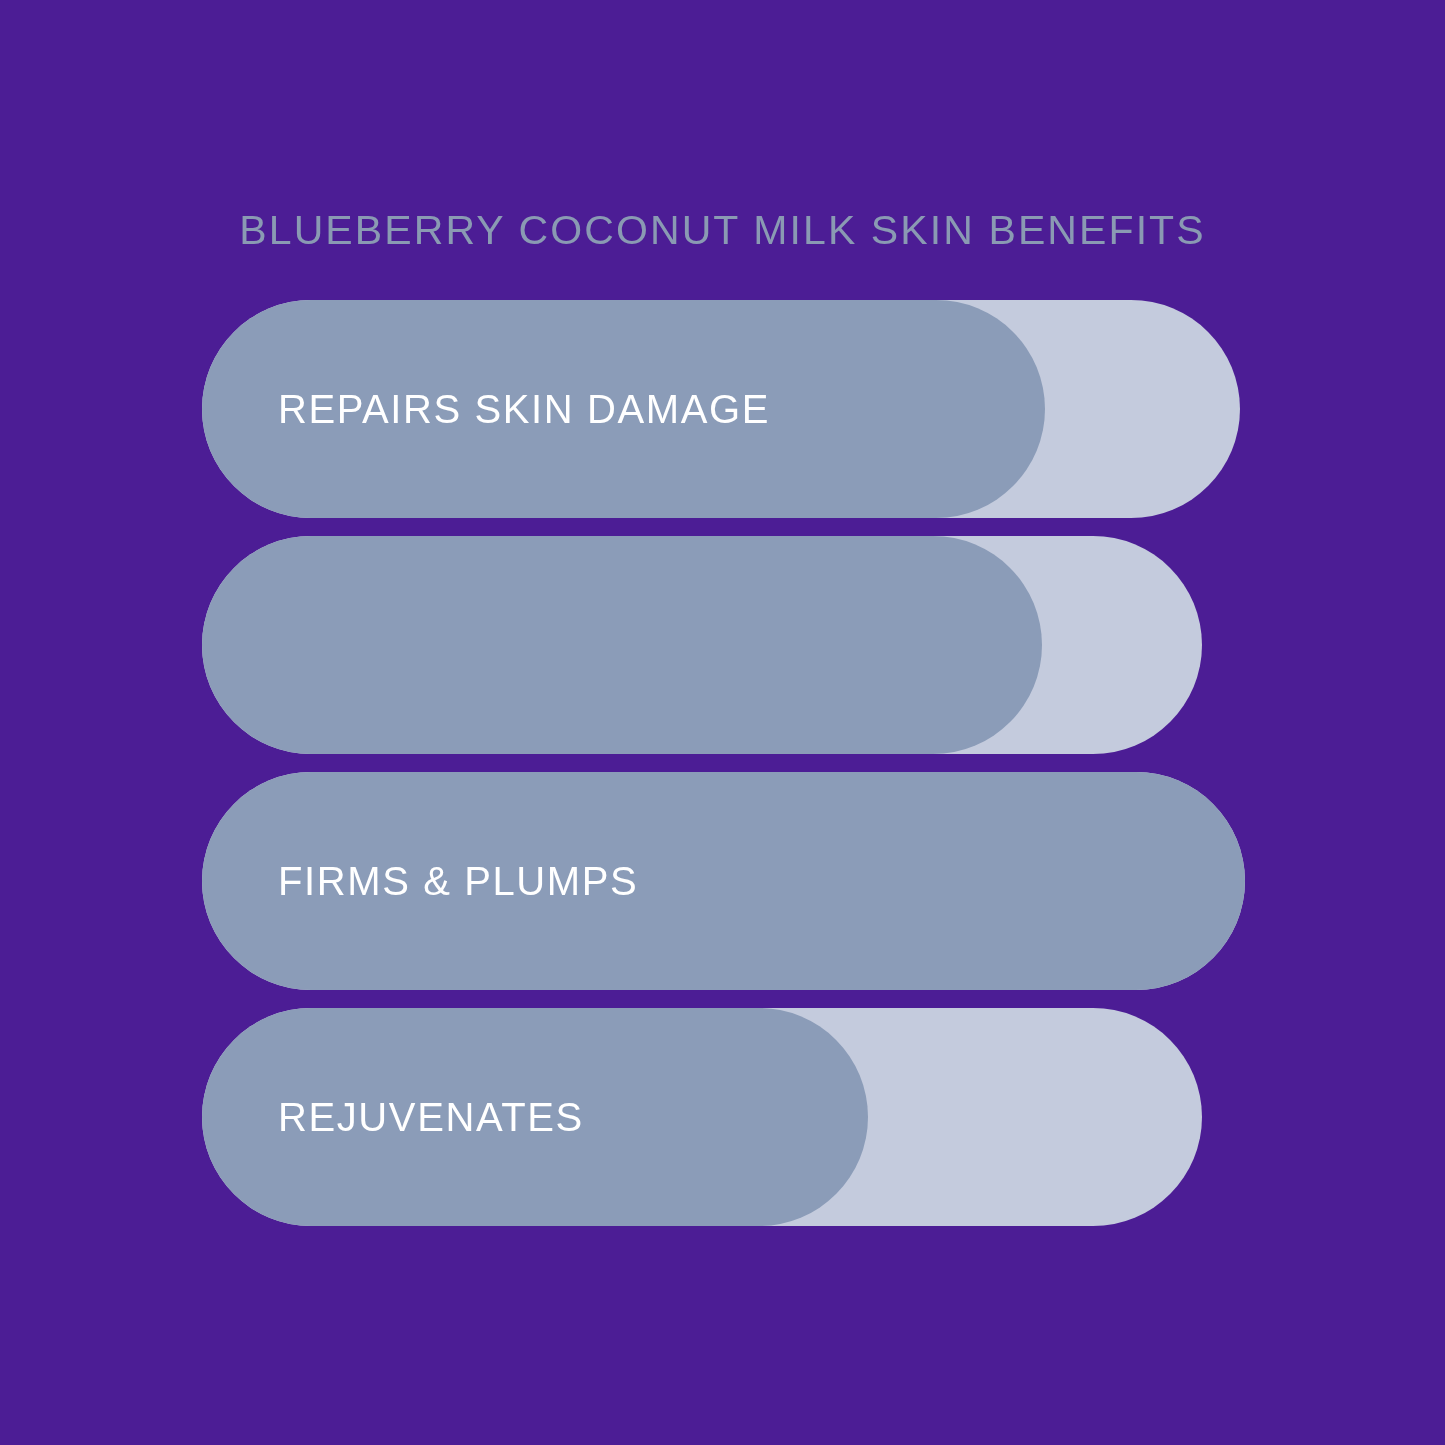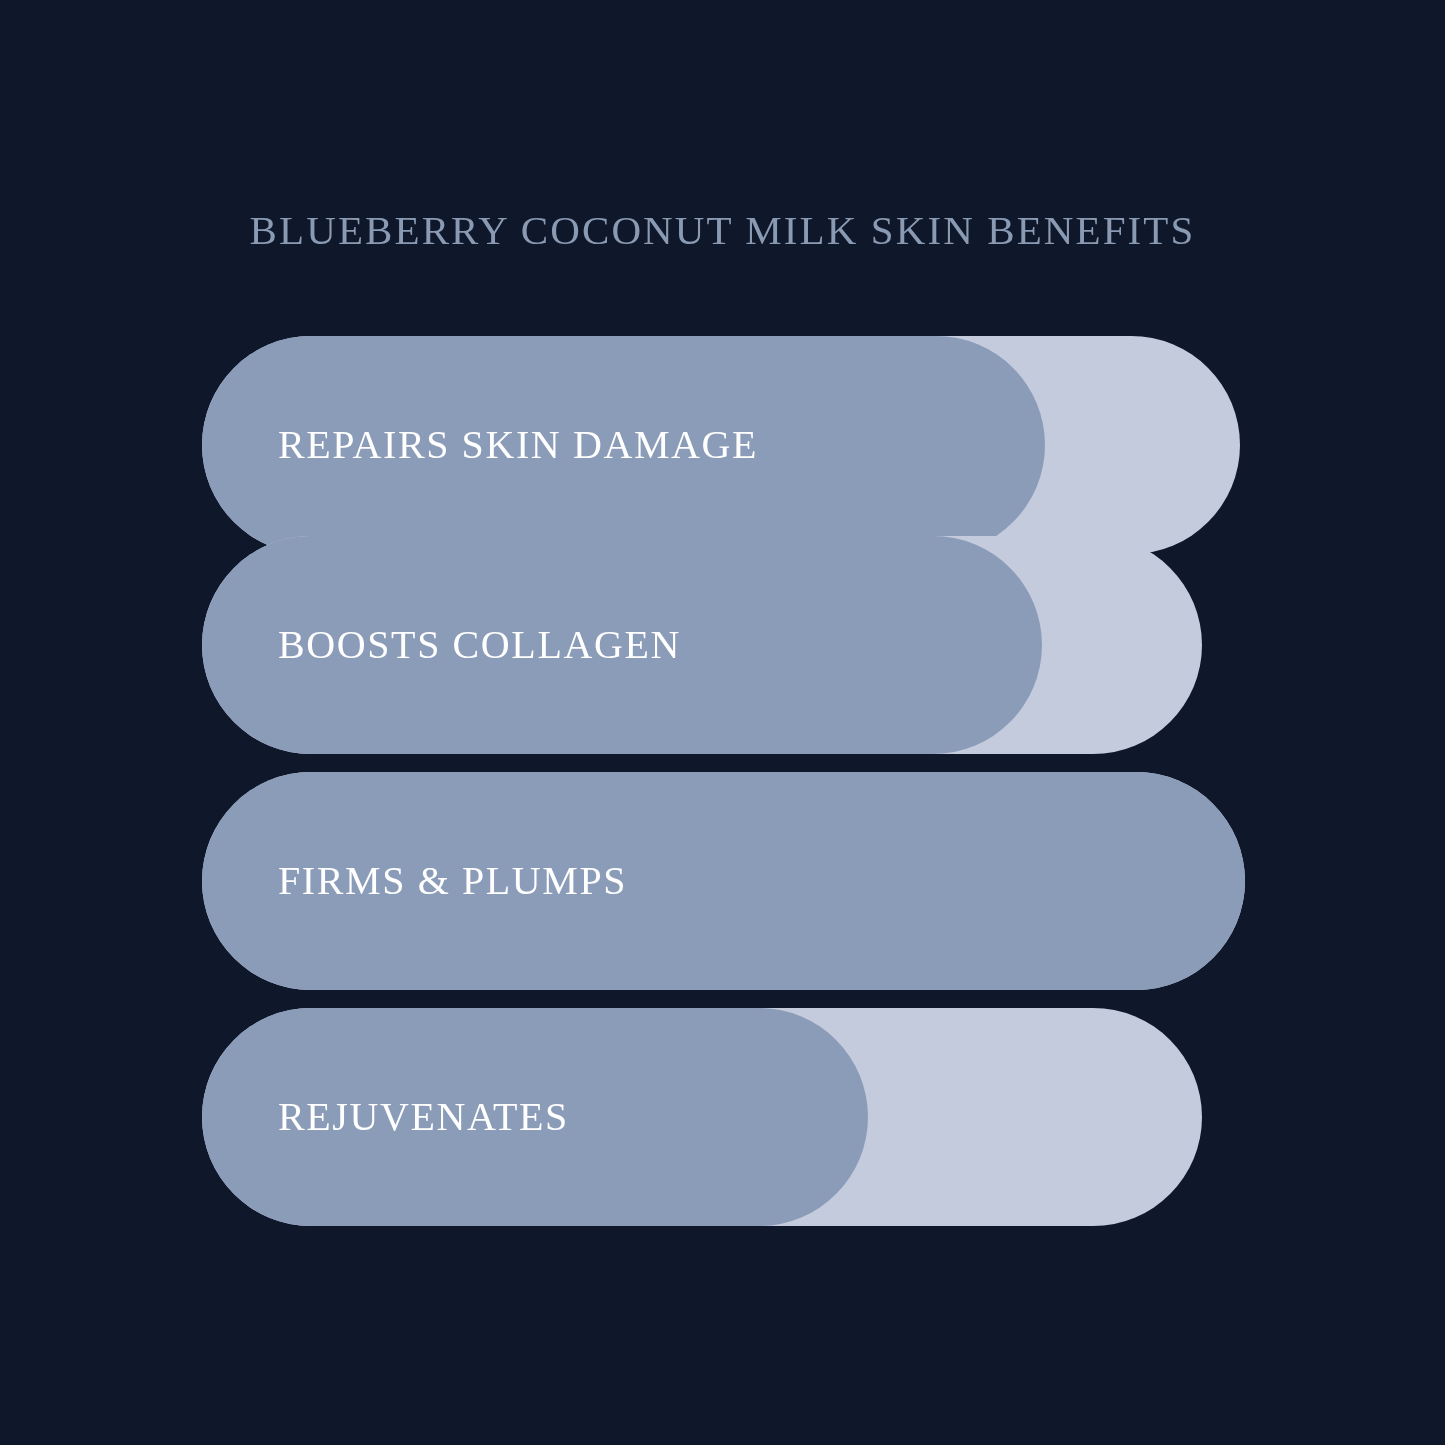--- a/index.html
+++ b/index.html
@@ -8,23 +8,22 @@
     padding: 0;
     background: #ffffff;
   }
   body {
     font-family: "Liberation Sans", sans-serif;
   }
   #infographic {
     position: relative;
     width: 1445px;
     height: 1445px;
-    background: #0f172a;
+    background: #4c1d95;
     overflow: hidden;
-    font-family: Liberation Serif, serif;
   }
 
   
   .title {
     position: absolute;
     left: 0;
     right: 0;
     top: 202px;
     text-align: center;
     font-size: 41px;
@@ -90,30 +89,29 @@
 </style>
 </head>
 <body>
 
 <div id="infographic">
 
   <div class="title">BLUEBERRY COCONUT MILK SKIN BENEFITS</div>
 
   <div class="bars">
 
-    <div class="bar-row row-0" style="width:1038px;margin-top:36px;">
+    <div class="bar-row row-0" style="width:1038px;">
       <div class="bar-track" style="width:1038px;"></div>
       <div class="bar-fill" style="width:843px;"></div>
       <div class="bar-label">REPAIRS SKIN DAMAGE</div>
     </div>
 
     <div class="bar-row row-1" style="width:1000px;">
       <div class="bar-track" style="width:1000px;"></div>
       <div class="bar-fill" style="width:840px;"></div>
-      <div class="bar-label">BOOSTS COLLAGEN</div>
     </div>
 
     <div class="bar-row row-2" style="width:1043px;text-align:right;">
       <div class="bar-track" style="width:1043px;"></div>
       <div class="bar-fill" style="width:1043px;"></div>
       <div class="bar-label">FIRMS &amp; PLUMPS</div>
     </div>
 
     <div class="bar-row row-3" style="width:1000px;">
       <div class="bar-track" style="width:1000px;"></div>

